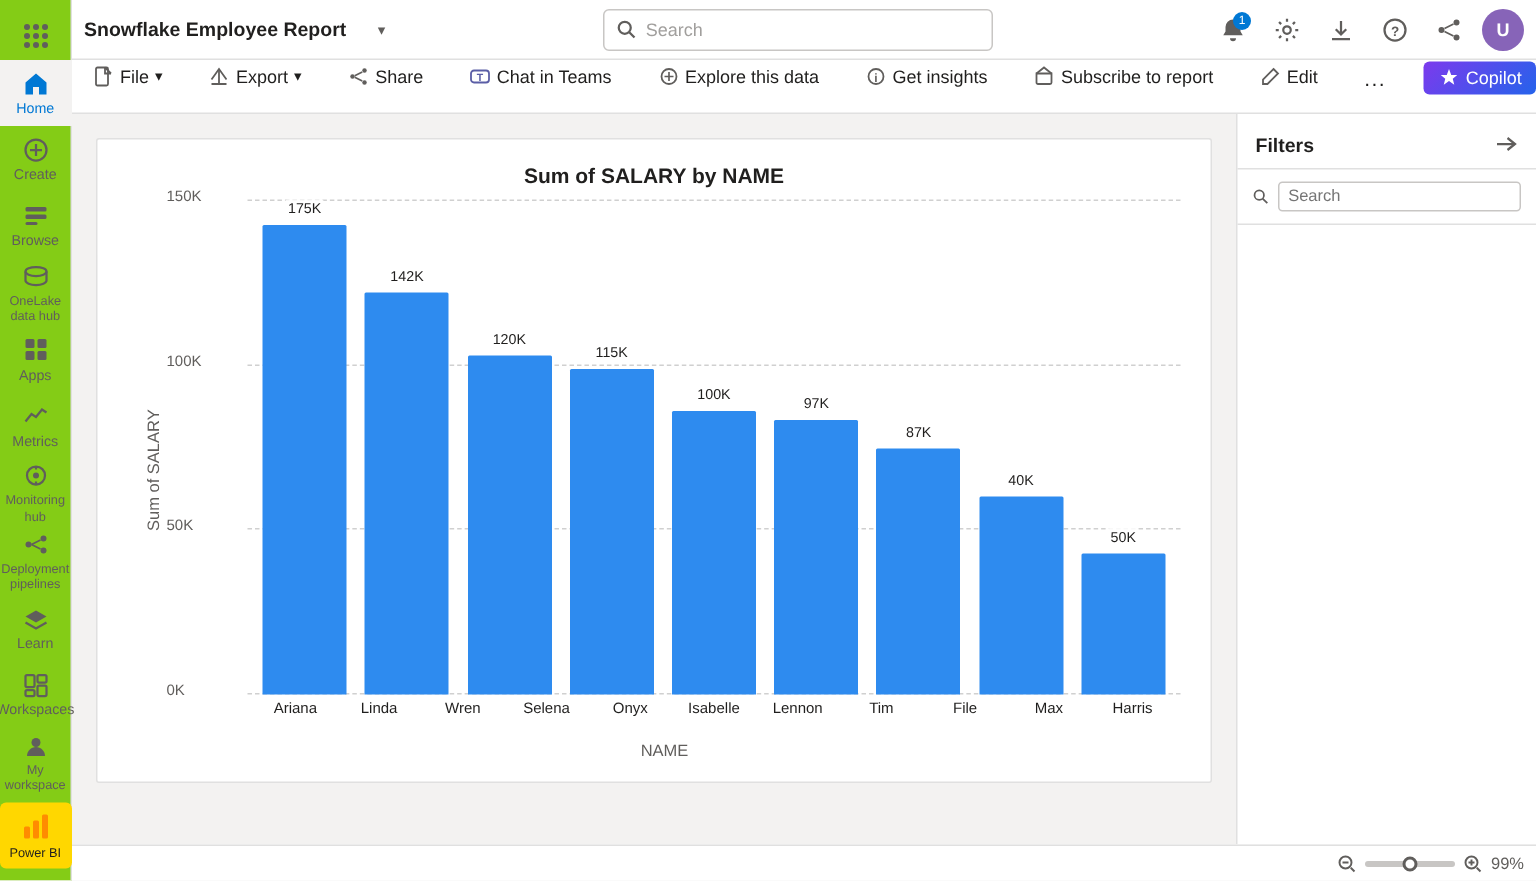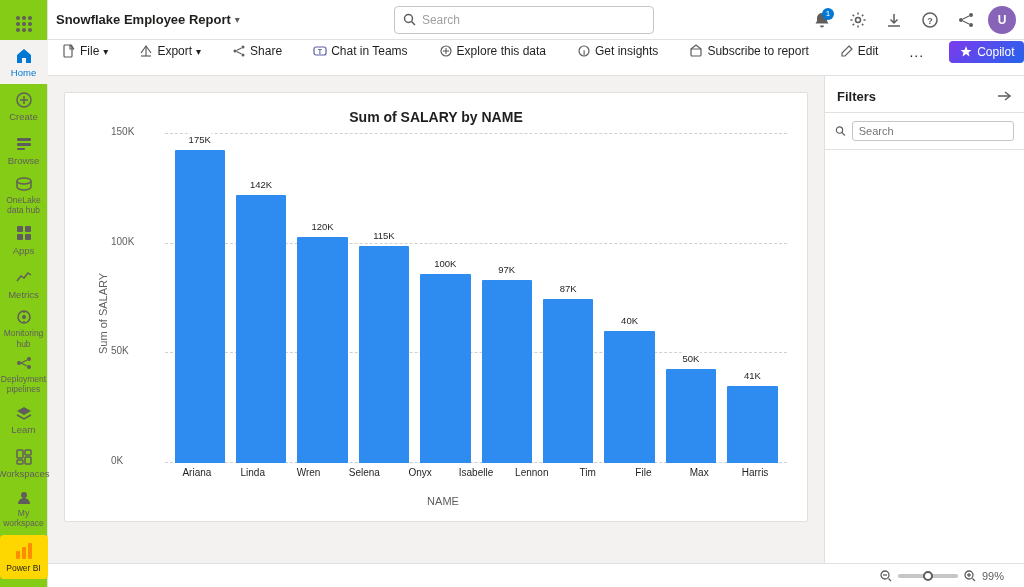--- a/index.html
+++ b/index.html
@@ -52,21 +52,21 @@
       background: #fff;
       border-bottom: 1px solid #e0e0e0;
       display: flex;
       align-items: center;
       padding: 0 8px;
       gap: 4px;
     }
     .topbar-left {
       display: flex;
       align-items: center;
-      gap: 2px;
+      gap: 19px;
     }
     .topbar-search {
       flex: 1;
       display: flex;
       justify-content: center;
     }
     .search-box {
       width: 260px;
       height: 28px;
       border: 1px solid #c8c6c4;
@@ -323,21 +323,21 @@
       color: #605e5c;
     }
 
     
     .statusbar {
       height: 24px;
       background: #fff;
       border-top: 1px solid #e0e0e0;
       display: flex;
       align-items: center;
-      padding: 0 20px;
+      padding: 0 8px;
       font-size: 10px;
       color: #605e5c;
       gap: 4px;
     }
     .statusbar-right {
       margin-left: auto;
       display: flex;
       align-items: center;
       gap: 6px;
     }
@@ -722,24 +722,20 @@
                   <div class="bar-value">87K</div>
                   <div class="bar" style="height: 49.7143%;"></div>
                 </div>
                 <div class="bar-group">
                   <div class="bar-value">40K</div>
                   <div class="bar" style="height: 40%;"></div>
                 </div>
                 <div class="bar-group">
                   <div class="bar-value">50K</div>
                   <div class="bar" style="height: 28.5714%;"></div>
-                </div>
-                <div class="bar-group">
-                  <div class="bar-value">41K</div>
-                  <div class="bar" style="height: 23.4286%;"></div>
                 </div>
               </div>
 
             <div class="x-axis-area" id="x-axis-area">
                 <div class="x-label">Ariana</div>
                 <div class="x-label">Linda</div>
                 <div class="x-label">Wren</div>
                 <div class="x-label">Selena</div>
                 <div class="x-label">Onyx</div>
                 <div class="x-label">Isabelle</div>

